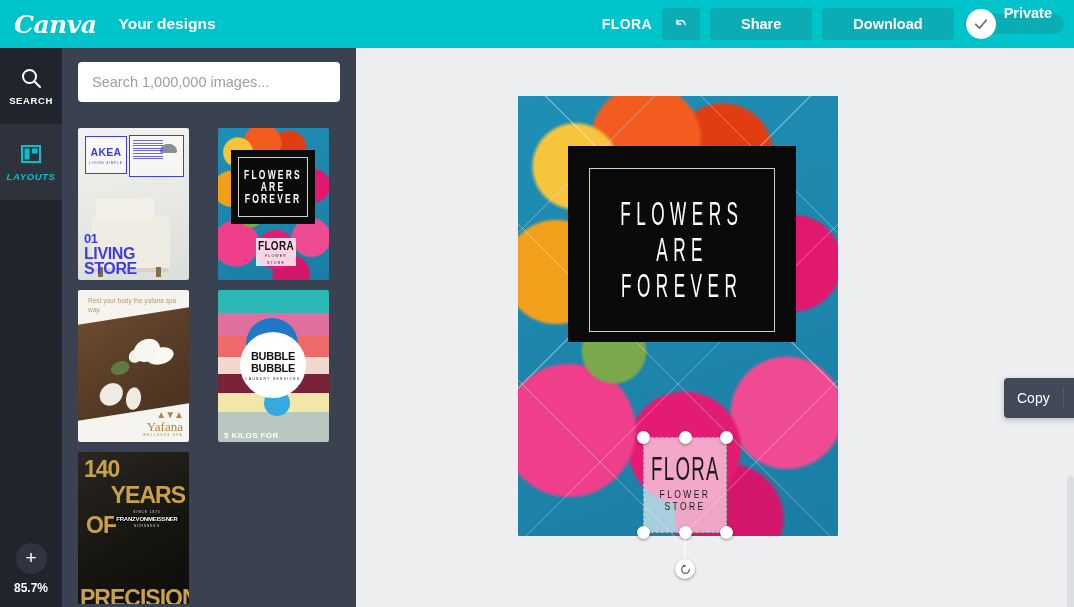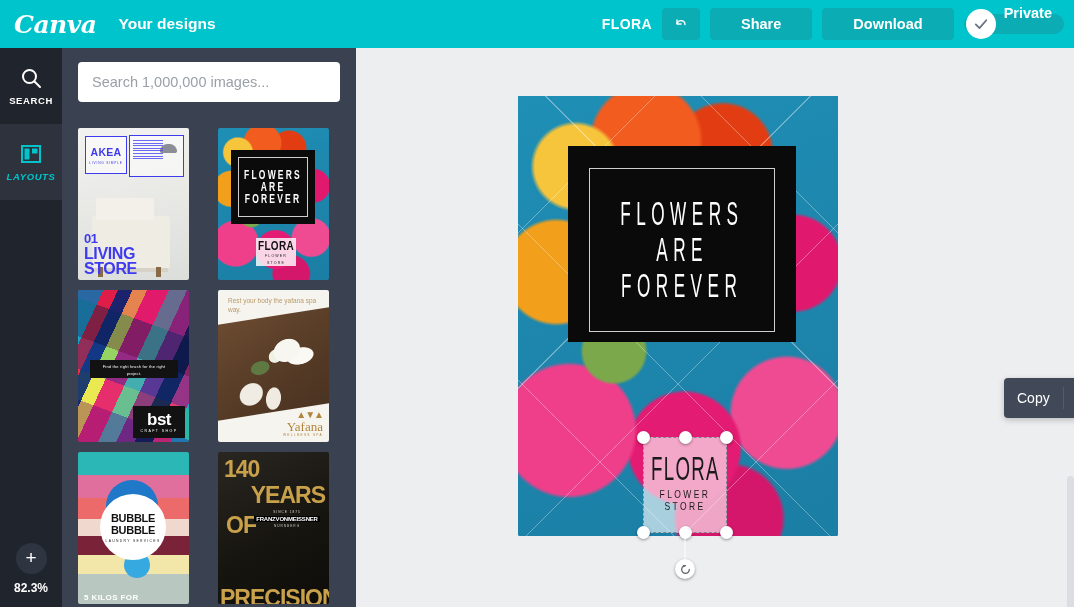--- a/index.html
+++ b/index.html
@@ -369,21 +369,21 @@
         <rect x="13" y="6.5" width="5.5" height="5" fill="#00c4cc"></rect>
       </svg>
       <div class="rail-label">LAYOUTS</div>
     </div>
 
 
 
 
     <div class="zoomctl">
       <div class="zoom-plus">+</div>
-      <div class="zoom-pct">82.3%</div>
+      <div class="zoom-pct">85.7%</div>
     </div>
   </div>
 
   <div class="panel">
     <div class="search-wrap">
       <input class="search-input" type="text" placeholder="Search 1,000,000 images..." style="">
     </div>
 
     <div class="thumbs">
 
@@ -421,27 +421,20 @@
             <span>FOREVER</span>
           </div>
         </div>
         <div class="tag">
           <b>FLORA</b>
           <i>FLOWER</i>
           <i>STORE</i>
         </div>
       </div>
 
-      <div class="thumb t-bst">
-        <div class="msg">Find the right brush for the right project.</div>
-        <div class="logo2">
-          <b>bst</b>
-          <i>CRAFT SHOP</i>
-        </div>
-      </div>
 
       <div class="thumb t-yafana">
         <div class="photo"></div>
         <div class="quote">Rest your body the yafana spa way.</div>
         <div class="brand">
           <div class="tri">▲▼▲</div>
           <b>Yafana</b>
           <i>WELLNESS SPA</i>
         </div>
       </div>

